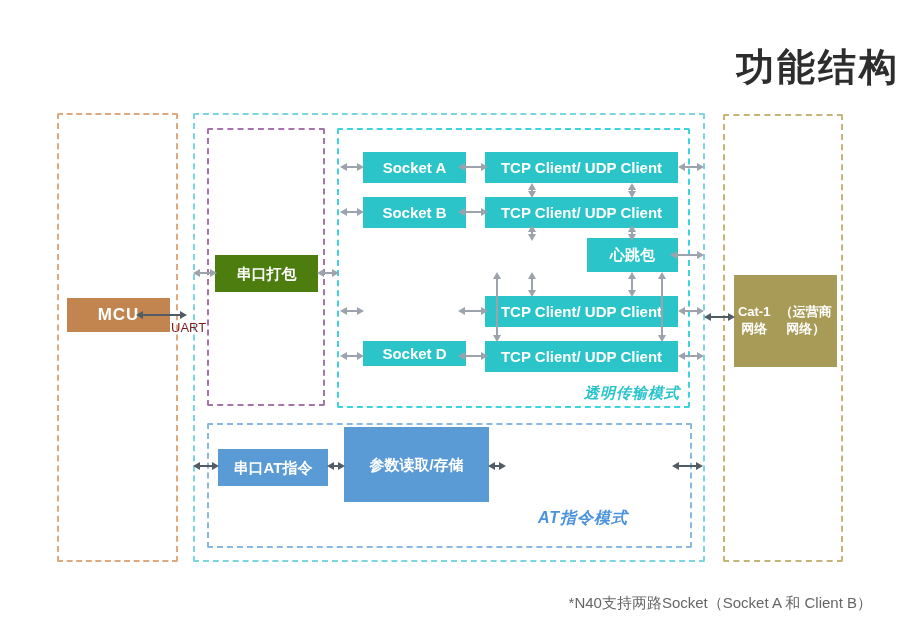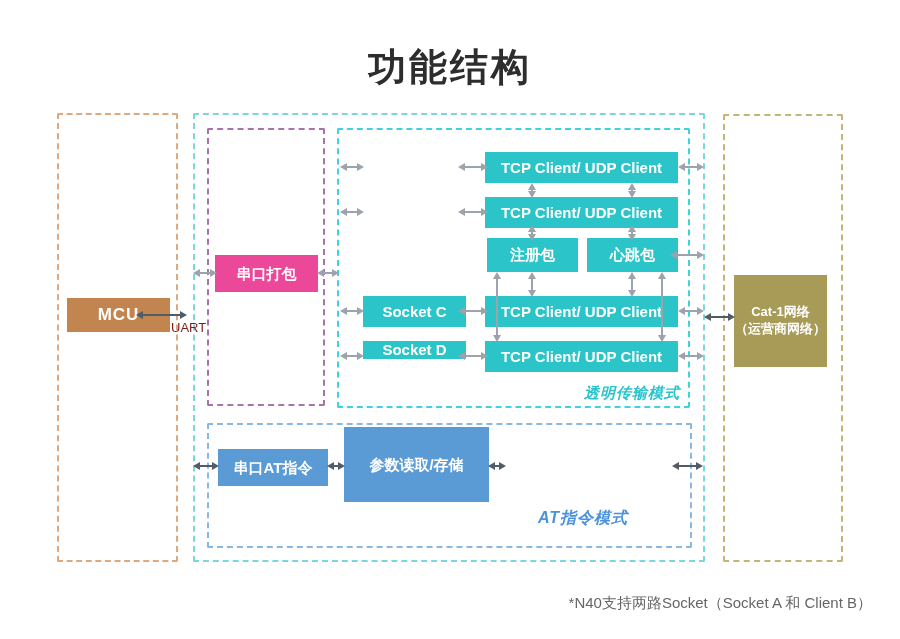--- a/index.html
+++ b/index.html
@@ -1,37 +1,37 @@
 <!DOCTYPE html>
 <html><head>
 <meta charset="utf-8">
 <style>
   html,body{margin:0;padding:0;background:#ffffff;}
   .canvas{
     position:relative;width:900px;height:639px;background:#ffffff;overflow:hidden;
     font-family:"Liberation Sans","DejaVu Sans",sans-serif;
   }
   .title{
-    position:absolute;top:42px;left:0;right:0;text-align:center;
+    position:absolute;top:42px;left:0;right:0;text-align:right;
     font-size:38px;font-weight:800;color:#2d2d2d;letter-spacing:3px;
   }
   .panel{position:absolute;box-sizing:border-box;border:2px dashed #ccc;border-radius:2px;}
   .panel.left-tan{border-color:#dea97f;}
   .panel.outer-teal{border-color:#7dd6de;}
   .panel.purple{border-color:#a673aa;}
   .panel.inner-cyan{border-color:#3ed3de;}
   .panel.at-blue{border-color:#88b8e4;}
   .panel.right-tan{border-color:#c4b478;}
   .box{
     position:absolute;box-sizing:border-box;display:flex;align-items:center;justify-content:center;
     color:#ffffff;font-weight:bold;text-align:center;line-height:1.3;
   }
   .box.teal{background:#2bc4c8;font-size:15px;}
   .box.blue{background:#5b9bd5;font-size:15px;}
-  .box.mauve{background:#ec4899;font-size:15px;}
+  .box.mauve{background:#4d7c0f;font-size:15px;}
   .box.mcu{background:#c3854f;font-size:17px;letter-spacing:1px;}
   .box.khaki{background:#a79b57;font-size:13px;}
   .lbl{position:absolute;font-weight:bold;font-style:italic;}
   .lbl.transparent{color:#2bc3cc;font-size:15px;text-align:right;letter-spacing:1px;}
   .lbl.atmode{color:#4b92dc;font-size:16px;text-align:center;letter-spacing:1px;}
   .uart{position:absolute;color:#7f1d1d;font-size:13px;font-weight:normal;}
   .footnote{position:absolute;color:#666666;font-size:15px;}
   
   .ha{position:absolute;height:2px;background:currentColor;color:#9ca3ad;}
   .ha::before{content:"";position:absolute;left:-7px;top:-3px;
@@ -55,34 +55,34 @@
   <div class="panel left-tan" style="left:57px;top:113px;width:121px;height:449px;"></div>
   <div class="panel outer-teal" style="left:193px;top:113px;width:512px;height:449px;"></div>
   <div class="panel purple" style="left:207px;top:128px;width:118px;height:278px;"></div>
   <div class="panel inner-cyan" style="left:337px;top:128px;width:353px;height:280px;"></div>
   <div class="panel at-blue" style="left:207px;top:423px;width:485px;height:125px;"></div>
   <div class="panel right-tan" style="left:723px;top:114px;width:120px;height:448px;"></div>
 
   <div class="box mcu" style="left:67px;top:298px;width:103px;height:34px;text-align:center;">MCU</div>
   <div class="box mauve" style="left:215px;top:255px;width:103px;height:37px;">串口打包</div>
 
-  <div class="box teal" style="left:363px;top:296px;width:103px;height:31px;">Socket C</div>
-  <div class="box teal" style="left:363px;top:341px;width:103px;height:18px;">Socket D</div>
+  <div class="box teal" style="left:363px;top:152px;width:103px;height:31px;">Socket A</div>
+  <div class="box teal" style="left:363px;top:197px;width:103px;height:31px;">Socket B</div>
+  <div class="box teal" style="left:363px;top:341px;width:103px;height:25px;">Socket D</div>
 
   <div class="box teal" style="left:485px;top:152px;width:193px;height:31px;">TCP Client/ UDP Client</div>
   <div class="box teal" style="left:485px;top:197px;width:193px;height:31px;">TCP Client/ UDP Client</div>
-  <div class="box teal" style="left:487px;top:238px;width:91px;height:34px;">注册包</div>
   <div class="box teal" style="left:587px;top:238px;width:91px;height:34px;">心跳包</div>
   <div class="box teal" style="left:485px;top:296px;width:193px;height:31px;">TCP Client/ UDP Client</div>
   <div class="box teal" style="left:485px;top:341px;width:193px;height:31px;">TCP Client/ UDP Client</div>
 
   <div class="box blue" style="left:218px;top:449px;width:110px;height:37px;">串口AT指令</div>
   <div class="box blue" style="left:344px;top:427px;width:145px;height:75px;">参数读取/存储</div>
 
-  <div class="box khaki" style="left:734px;top:275px;width:93px;height:92px;flex-direction:column;">
+  <div class="box khaki" style="left:734px;top:275px;width:103px;height:92px;flex-direction:row;">
     <span>Cat-1网络</span>
     <span>（运营商网络）</span>
   </div>
 
   <div class="uart" style="left:171px;top:320px;">UART</div>
   <div class="lbl transparent" style="left:480px;top:384px;width:200px;">透明传输模式</div>
   <div class="lbl atmode" style="left:483px;top:508px;width:200px;">AT指令模式</div>
   <div class="footnote" style="right:28px;top:594px;">*N40支持两路Socket（Socket A 和 Client B）</div>
 
   <div class="ha" style="left:347px;top:166px;width:10px;"></div>

